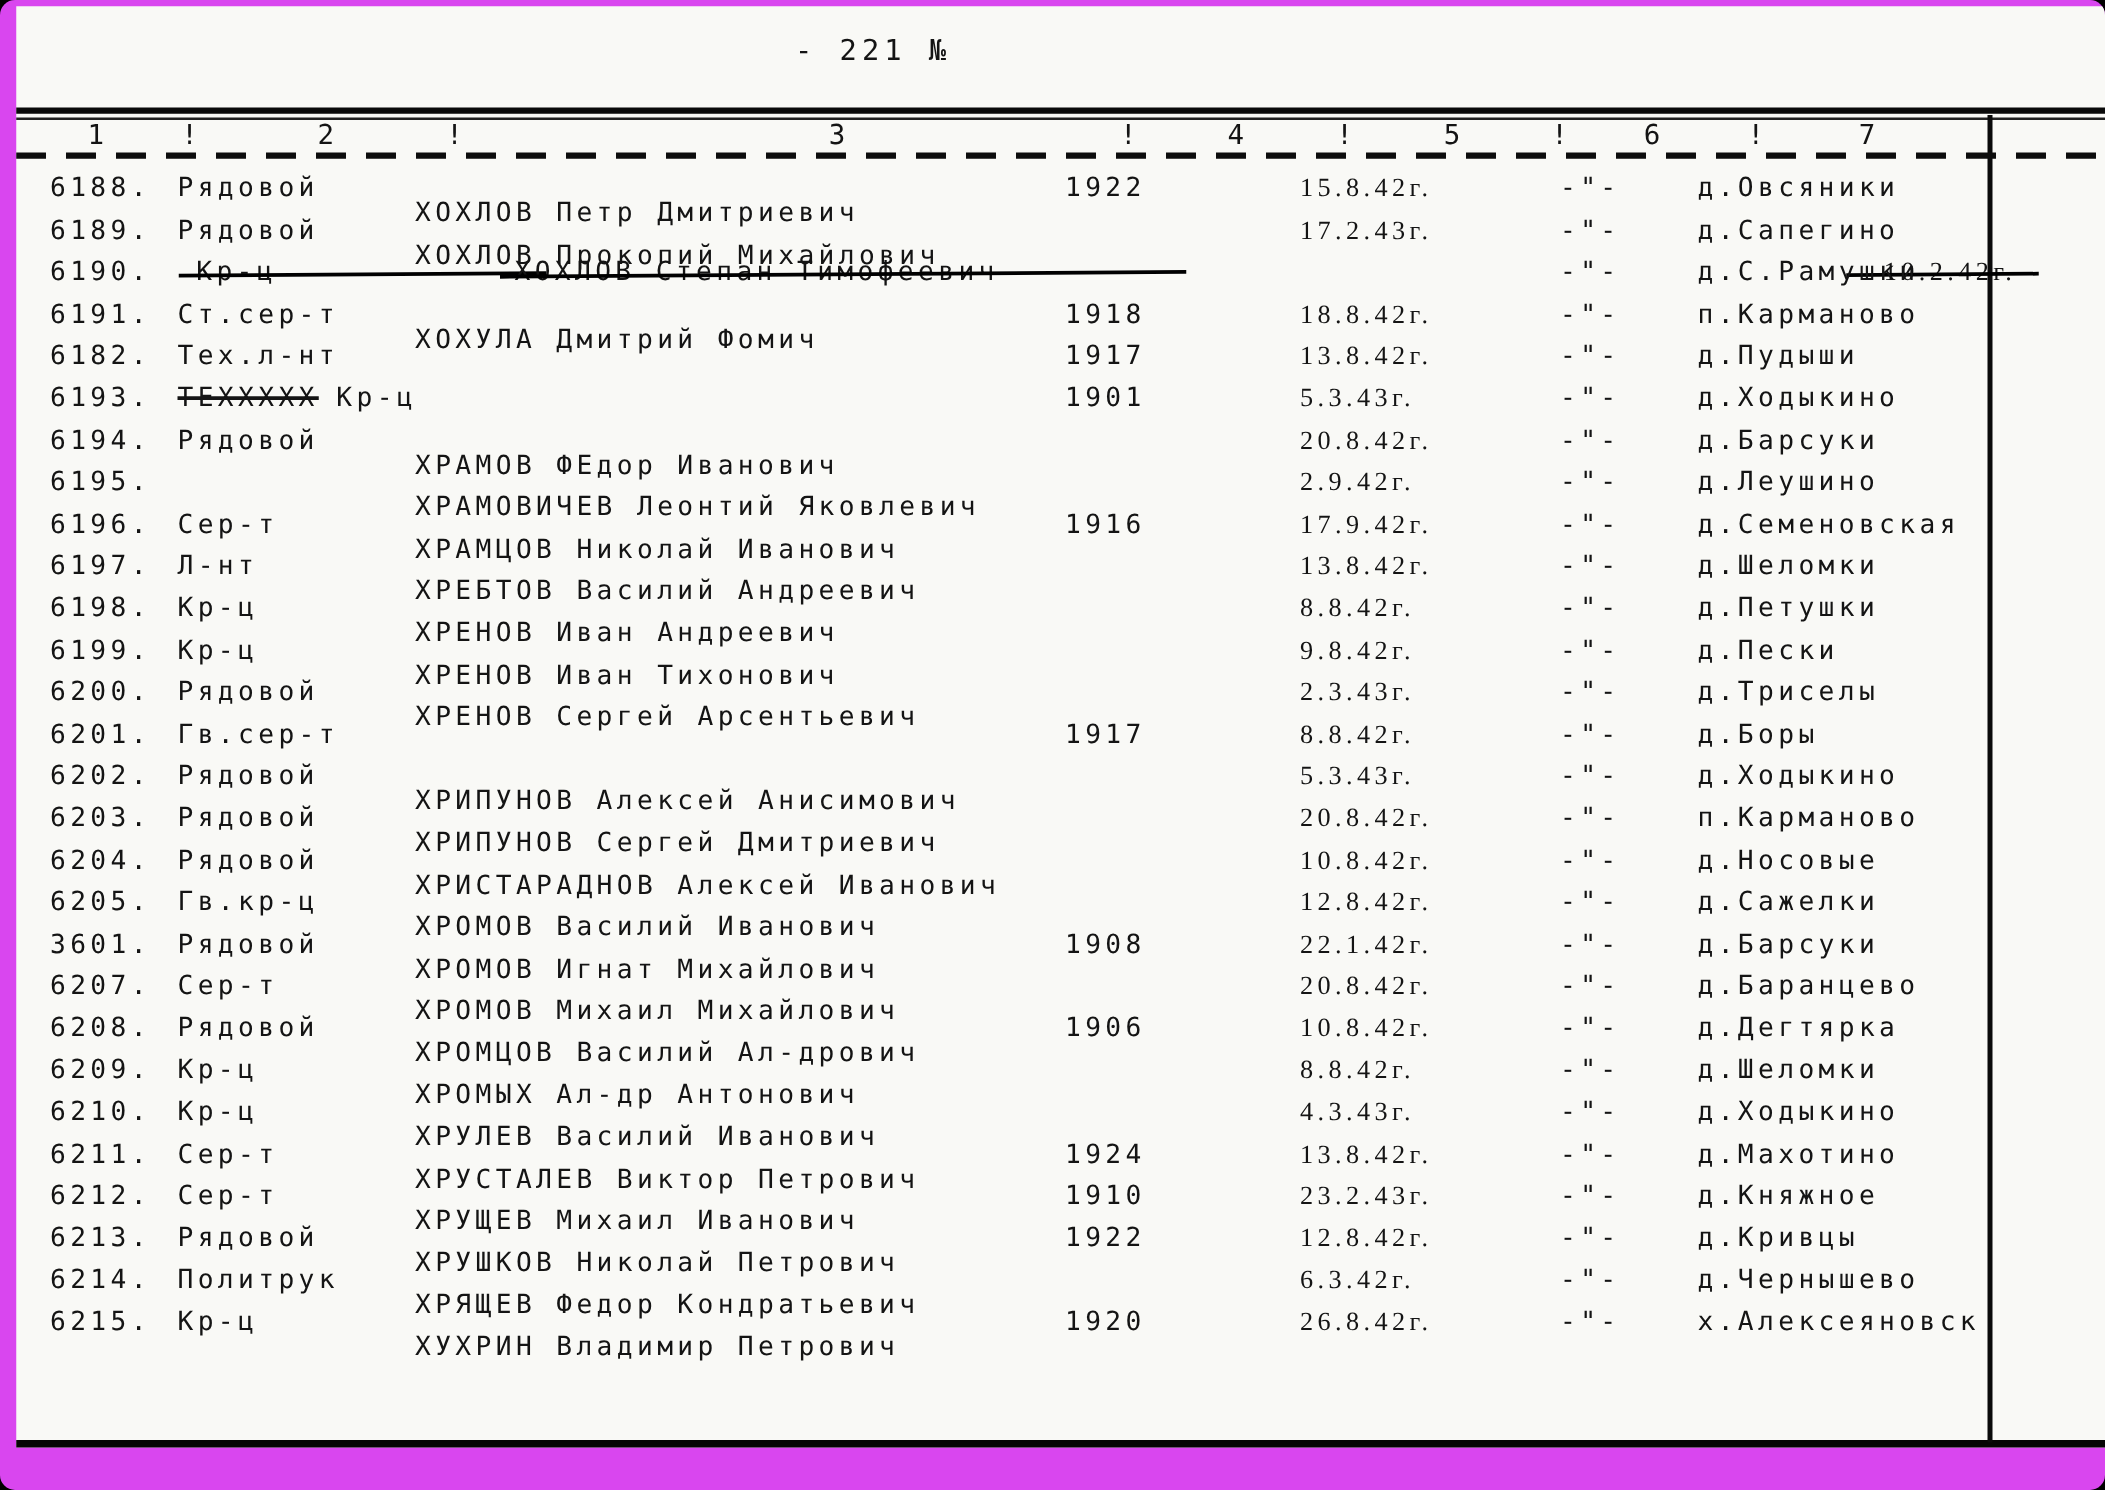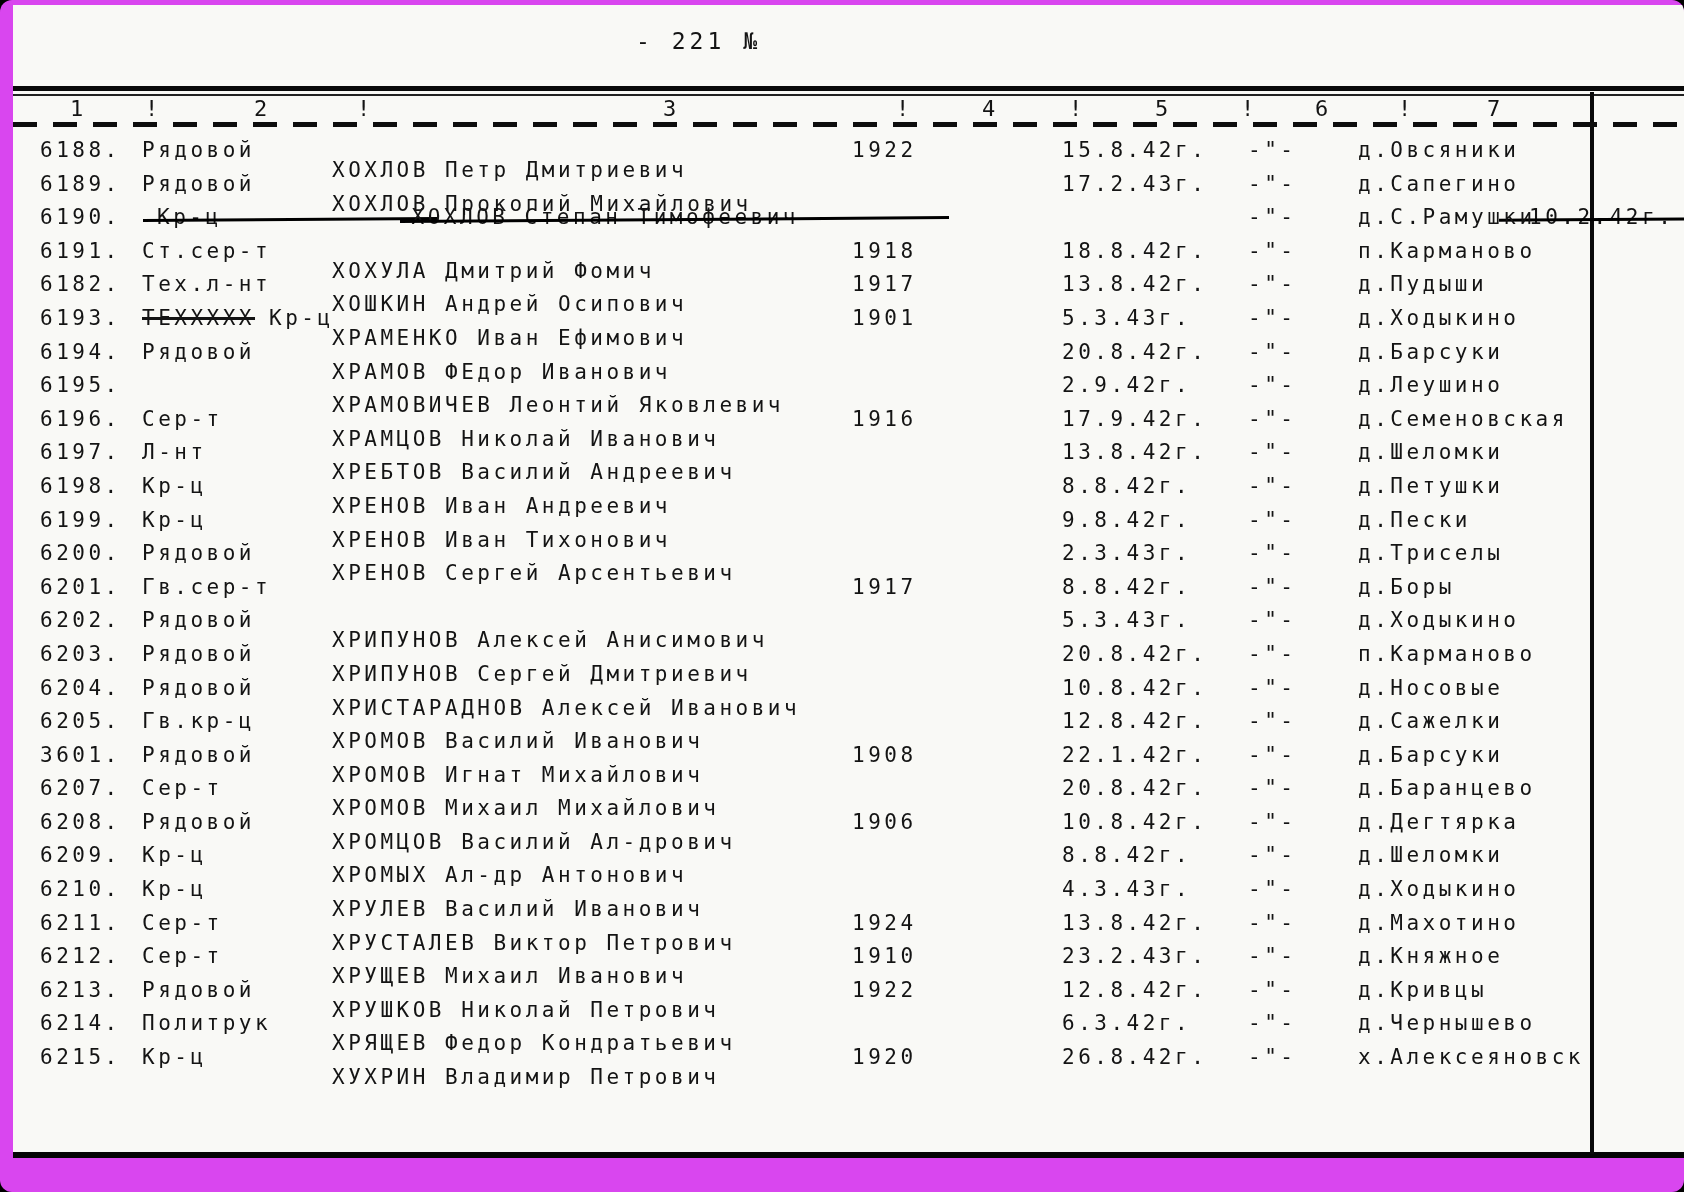--- a/index.html
+++ b/index.html
@@ -32,21 +32,21 @@
   .h5{left:1155px;}.s5{left:1241px;}
   .h6{left:1315px;}.s6{left:1398px;}
   .h7{left:1487px;}
   .rows{position:absolute;left:0;top:138px;right:0;}
   .row{position:relative;height:33.6px;padding-left:15px;}
   .c{position:absolute;top:0;font-size:21px;letter-spacing:3.5px;white-space:nowrap;}
   .c-num{left:40px;}
   .c-rank{left:142px;}
   .c-name{left:332px;margin-top:20px;}
   .c-year{left:852px;}
-  .c-date{left:1062px;}
+  .c-date{left:1040px;font-family:Liberation Serif, serif;}
   .c-ditto{left:1248px;}
   .c-place{left:1358px;}
   .struck{position:relative;}
   .struck::after{
     content:"";position:absolute;top:55%;border-top:3px solid #000;
     left:-10px;right:-10px;transform:rotate(-0.4deg);
   }
   .x-rank::after{left:-14px;right:-215px;}
   .x-name::after{left:-12px;right:-150px;}
   .x-date::after{left:-30px;right:-18px;}
@@ -103,30 +103,28 @@
         <span class="c c-rank">Ст.сер-т</span>
         <span class="c c-name">ХОХУЛА Дмитрий Фомич</span>
         <span class="c c-year">1918</span>
         <span class="c c-date">18.8.42г.</span>
         <span class="c c-ditto">-"-</span>
         <span class="c c-place">п.Карманово</span>
       </div>
       <div class="row">
         <span class="c c-num">6182.</span>
         <span class="c c-rank">Тех.л-нт</span>
-        <span class="c c-name">ХОШКИН Андрей Осипович</span>
         <span class="c c-year">1917</span>
         <span class="c c-date">13.8.42г.</span>
         <span class="c c-ditto">-"-</span>
         <span class="c c-place">д.Пудыши</span>
       </div>
       <div class="row">
         <span class="c c-num">6193.</span>
         <span class="c c-rank"><span class="overtype">ТЕХХХХХ</span>Кр-ц</span>
-        <span class="c c-name">ХРАМЕНКО Иван Ефимович</span>
         <span class="c c-year">1901</span>
         <span class="c c-date">5.3.43г.</span>
         <span class="c c-ditto">-"-</span>
         <span class="c c-place">д.Ходыкино</span>
       </div>
       <div class="row">
         <span class="c c-num">6194.</span>
         <span class="c c-rank">Рядовой</span>
         <span class="c c-name">ХРАМОВ ФЕдор Иванович</span>
         <span class="c c-date">20.8.42г.</span>

